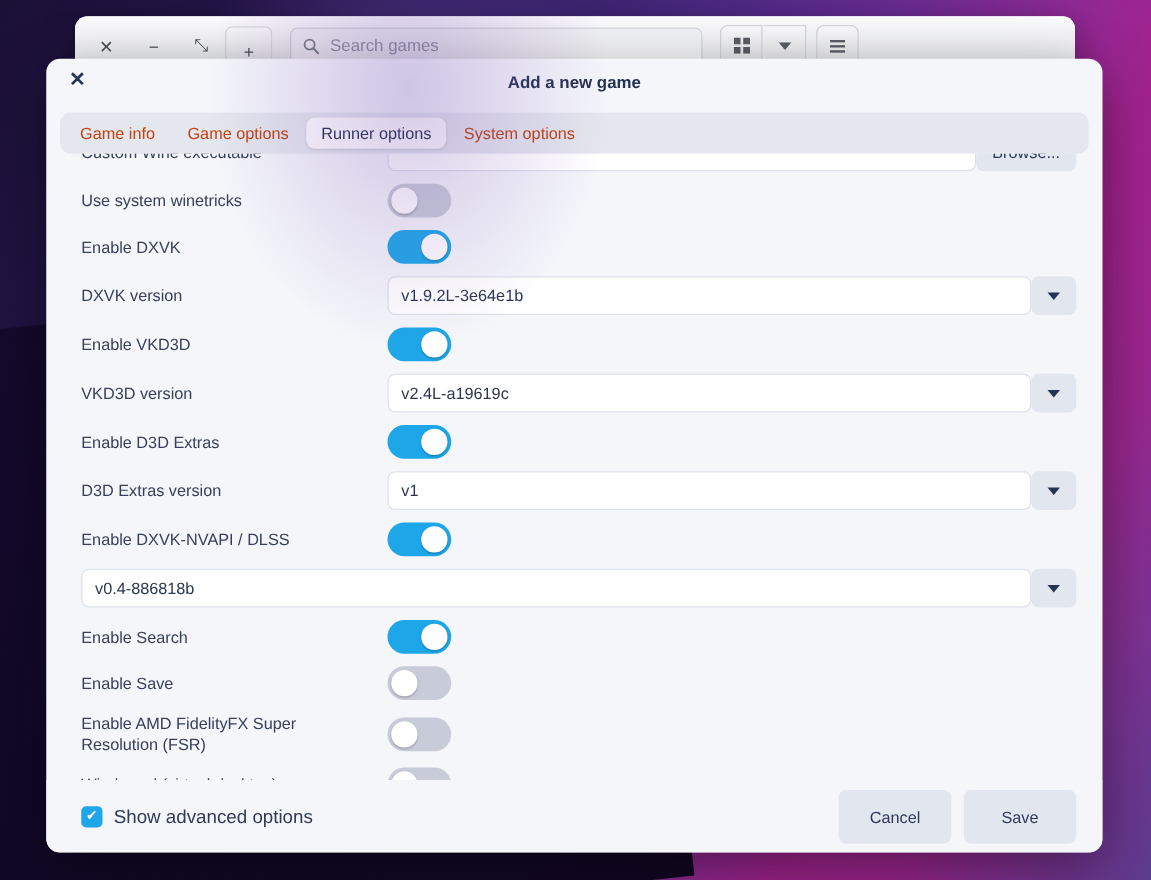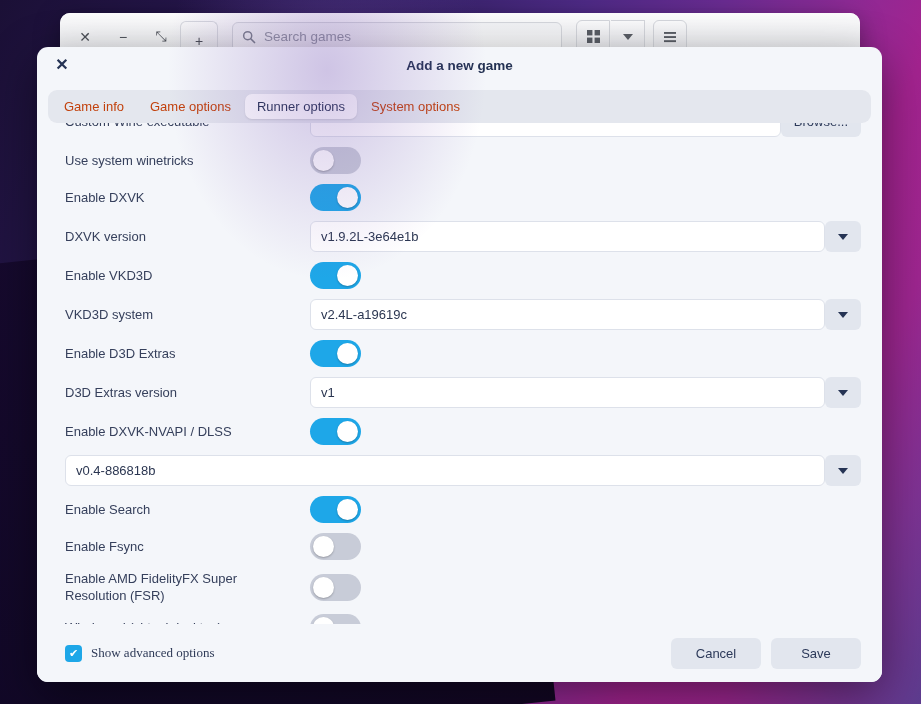--- a/index.html
+++ b/index.html
@@ -306,23 +306,23 @@
   #adv-box {
     width: 17px; height: 17px;
     border-radius: 4px;
     background: #1ea7e8;
     display: flex; align-items: center; justify-content: center;
     color: #fff;
     font-size: 11px;
     line-height: 1;
     flex: 0 0 auto;
   }
-  #adv-label { font-size: 13px; color: #2e3a57; font-family: Liberation Serif, serif; }
+  #adv-label { font-size: 15px; color: #2e3a57; }
   .footbtn {
-    height: 31px;
+    height: 43px;
     min-width: 90px;
     background: #e2e6ee;
     border: none;
     border-radius: 6px;
     font-size: 13px;
     color: #2c3959;
     cursor: pointer;
     font-family: "Liberation Sans", sans-serif;
   }
 </style>
@@ -429,21 +429,21 @@
         <div class="row">
           <div class="label">Enable VKD3D</div>
           <div class="ctrl">
             <button class="toggle on">
               <span class="knob"></span>
             </button>
           </div>
         </div>
 
         <div class="row">
-          <div class="label">VKD3D system</div>
+          <div class="label">VKD3D version</div>
           <div class="ctrl">
             <div class="tinput">v2.4L-a19619c</div>
             <button class="dropbtn">
               <span class="caret"></span>
             </button>
           </div>
         </div>
 
         <div class="row">
           <div class="label">Enable D3D Extras</div>
@@ -485,21 +485,21 @@
         <div class="row">
           <div class="label">Enable Search</div>
           <div class="ctrl">
             <button class="toggle on">
               <span class="knob"></span>
             </button>
           </div>
         </div>
 
         <div class="row">
-          <div class="label">Enable Fsync</div>
+          <div class="label">Enable Save</div>
           <div class="ctrl">
             <button class="toggle">
               <span class="knob"></span>
             </button>
           </div>
         </div>
 
         <div class="row">
           <div class="label">Enable AMD FidelityFX Super Resolution (FSR)</div>
           <div class="ctrl">

